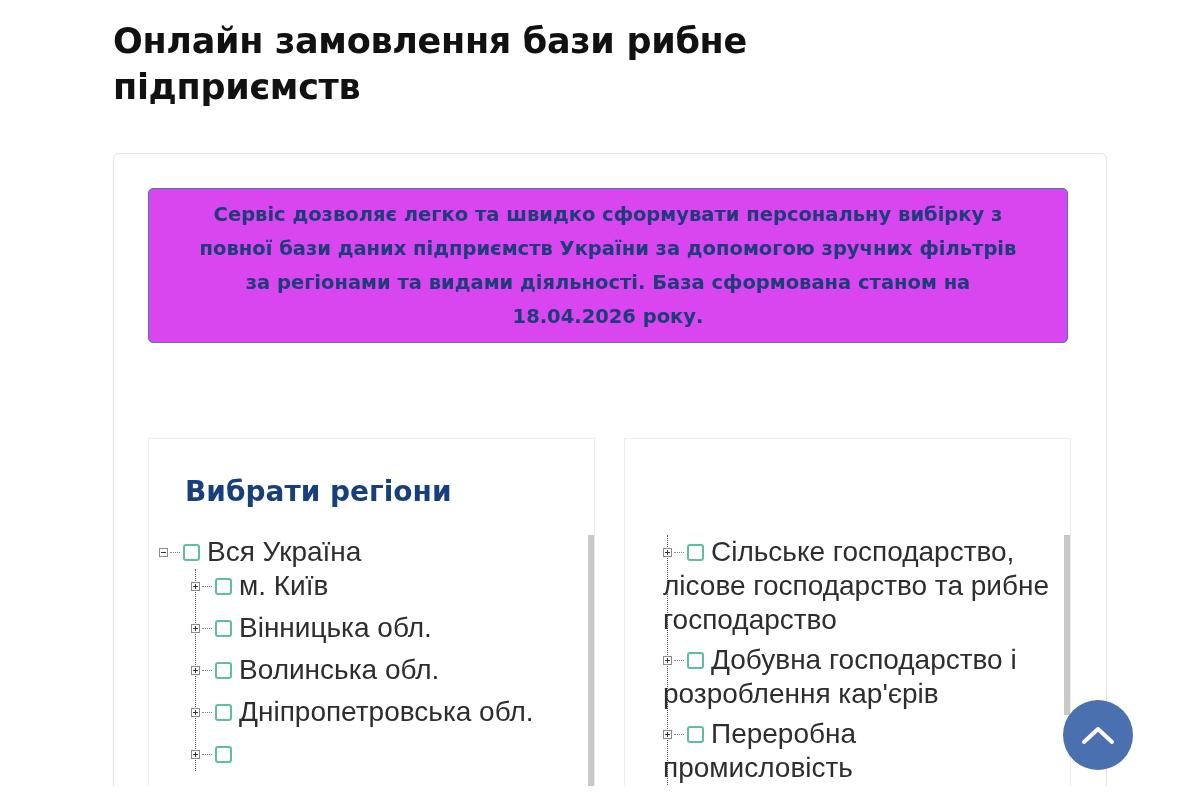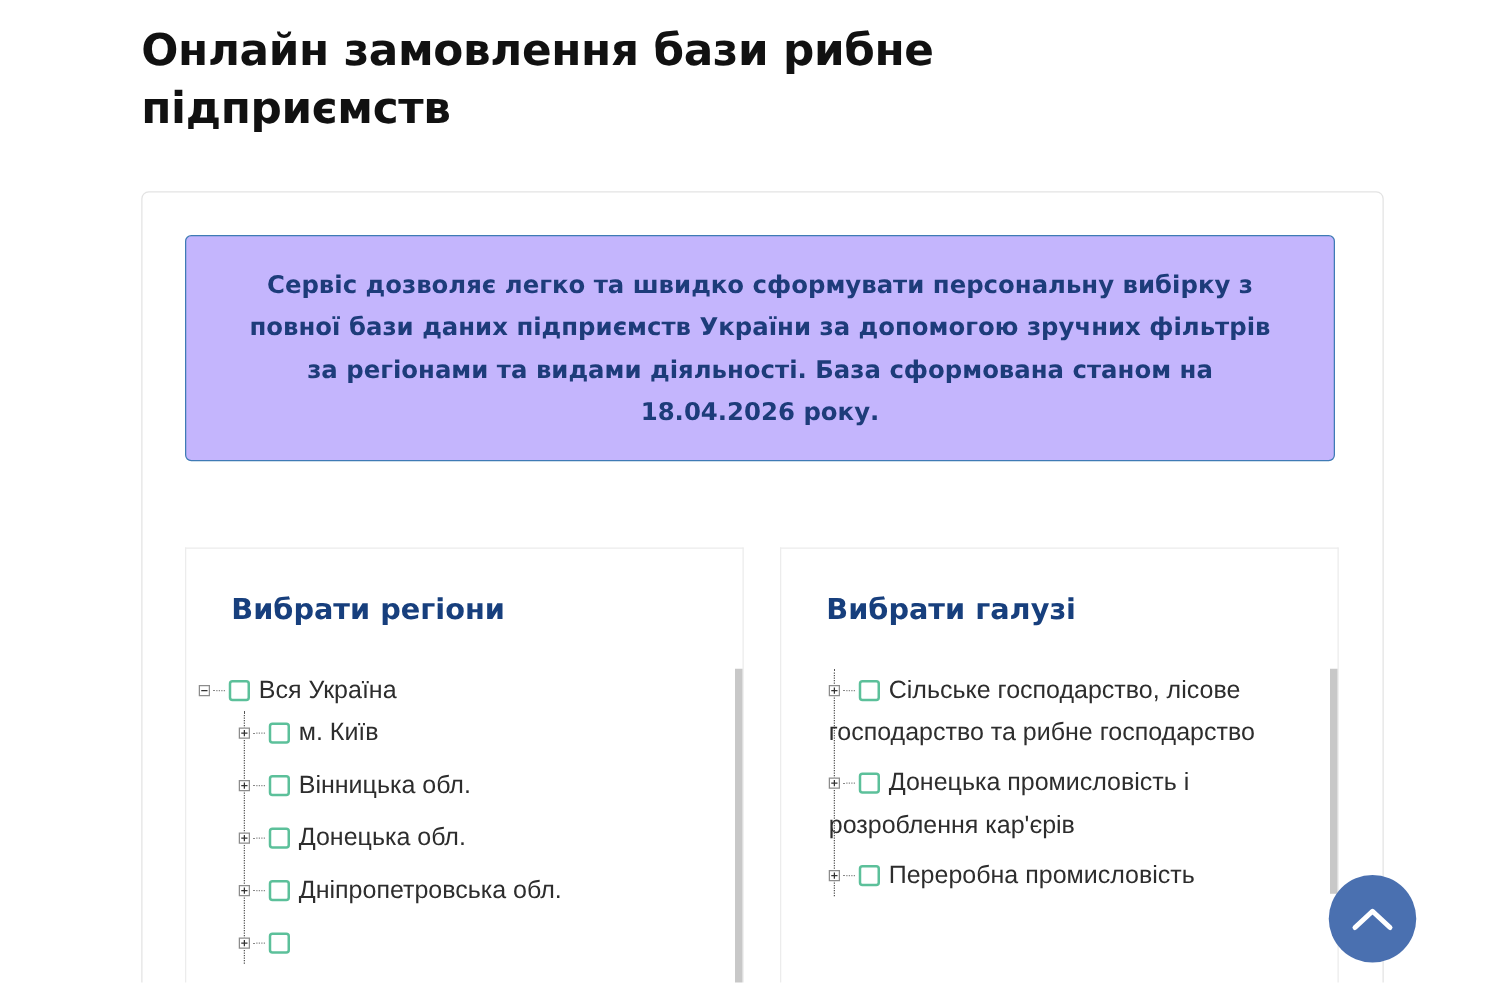--- a/index.html
+++ b/index.html
@@ -11,39 +11,39 @@
     position:absolute; left:113px; top:18px; width:820px;
     font-family:"DejaVu Sans", sans-serif; font-weight:bold;
     font-size:35px; line-height:46px; color:#111111; letter-spacing:-0.3px;
     margin:0;
   }
   .card {
     position:absolute; left:113px; top:153px; width:992px; height:700px;
     border:1px solid #e3e3e3; border-radius:6px; background:#fff;
   }
   .info-box {
-    position:absolute; left:148px; top:188px; width:920px; height:181px;
-    border:1px solid #3f7bb5; border-radius:5px; background:#c4b5fd;
+    position:absolute; left:148px; top:188px; width:920px; height:155px;
+    border:1px solid #3f7bb5; border-radius:5px; background:#d946ef;
     display:flex; align-items:center; justify-content:center; box-sizing:border-box;
     padding:0 40px;
   }
   .info-text {
     text-align:center; color:#1d3c7a; font-family:"DejaVu Sans", sans-serif;
     font-weight:bold; font-size:19.5px; line-height:34px; margin:0;
   }
   .panel {
     position:absolute; top:438px; width:445px; height:400px;
     border-top:1px solid #ececec; border-left:1px solid #ececec; border-right:1px solid #ececec;
     background:#fff;
   }
   .panel.left { left:148px; }
   .panel.right { left:624px; }
   .panel-title {
     position:absolute; left:36px; top:36px; margin:0;
-    font-family:"DejaVu Sans", sans-serif; font-weight:bold; font-size:23px;
+    font-family:"DejaVu Sans", sans-serif; font-weight:bold; font-size:28px;
     color:#173f7d;
   }
   .scrollbar {
     position:absolute; right:0; top:96px; width:6px; height:260px;
     background:#c8c8c8;
   }
   .panel.right .scrollbar { height:180px; }
   .tree { position:absolute; left:10px; top:96px; right:20px; }
   .tree-root, .tree-node { position:relative; display:flex; align-items:flex-start; }
   .tree-root { height:34px; align-items:center; }
@@ -57,21 +57,21 @@
   .expander.plus::after {
     content:""; position:absolute; top:1px; bottom:1px; left:3px; width:1px; background:#333;
   }
   .dots {
     width:10px; height:0; border-top:1px dotted #888; flex:none; margin:0 3px 0 2px;
   }
   .checkbox {
     width:17px; height:17px; border:2px solid #5cc09a; border-radius:3px;
     box-sizing:border-box; flex:none; margin-right:7px; background:#fff;
   }
-  .label { font-size:20px; color:#2d2d2d; line-height:34px; }
+  .label { font-size:28px; color:#2d2d2d; line-height:34px; }
   .children {
     position:relative; margin-left:32px;
     border-left:1px dotted #555;
   }
   .tree-node { padding-left:0; margin-left:-5px; margin-bottom:8px;align-items:center; }
   .tree-node .handle { display:flex; align-items:center; height:34px; flex:none; }
   .tree-node .label { line-height:34px; }
   .panel.right .label { line-height:34px; }
   .scroll-top {
     position:absolute; left:1063px; top:700px; width:70px; height:70px;
@@ -116,21 +116,21 @@
             <span class="checkbox"></span>
           </span>
         <span class="label">Вінницька обл.</span>
       </div>
       <div class="tree-node">
         <span class="handle">
             <span class="expander plus"></span>
             <span class="dots"></span>
             <span class="checkbox"></span>
           </span>
-        <span class="label">Донецька обл.</span>
+        <span class="label">Волинська обл.</span>
       </div>
       <div class="tree-node">
         <span class="handle">
             <span class="expander plus"></span>
             <span class="dots"></span>
             <span class="checkbox"></span>
           </span>
         <span class="label">Дніпропетровська обл.</span>
       </div>
       <div class="tree-node">
@@ -138,37 +138,36 @@
             <span class="expander plus"></span>
             <span class="dots"></span>
             <span class="checkbox"></span>
           </span>
       </div>
     </div>
   </div>
 </div>
 
 <div class="panel right">
-  <h2 class="panel-title">Вибрати галузі</h2>
   <div class="scrollbar"></div>
   <div class="tree">
     <div class="children">
       <div class="tree-node" style="display:block; margin-left:-5px; margin-bottom:6px; text-indent:0;">
         <span class="handle" style="display:inline-flex; vertical-align:top;">
             <span class="expander plus"></span>
             <span class="dots"></span>
             <span class="checkbox"></span>
           </span><span class="label" style="display:inline; padding-right:4px;">Сільське господарство, лісове господарство та рибне господарство</span>
       </div>
       <div class="tree-node" style="display:block; margin-left:-5px; margin-bottom:6px;">
         <span class="handle" style="display:inline-flex; vertical-align:top;">
             <span class="expander plus"></span>
             <span class="dots"></span>
             <span class="checkbox"></span>
-          </span><span class="label" style="display:inline;">Донецька промисловість і розроблення кар'єрів</span>
+          </span><span class="label" style="display:inline;">Добувна господарство і розроблення кар'єрів</span>
       </div>
       <div class="tree-node" style="display:block; margin-left:-5px;">
         <span class="handle" style="display:inline-flex; vertical-align:top;">
             <span class="expander plus"></span>
             <span class="dots"></span>
             <span class="checkbox"></span>
           </span><span class="label" style="display:inline;">Переробна промисловість</span>
       </div>
     </div>
   </div>

